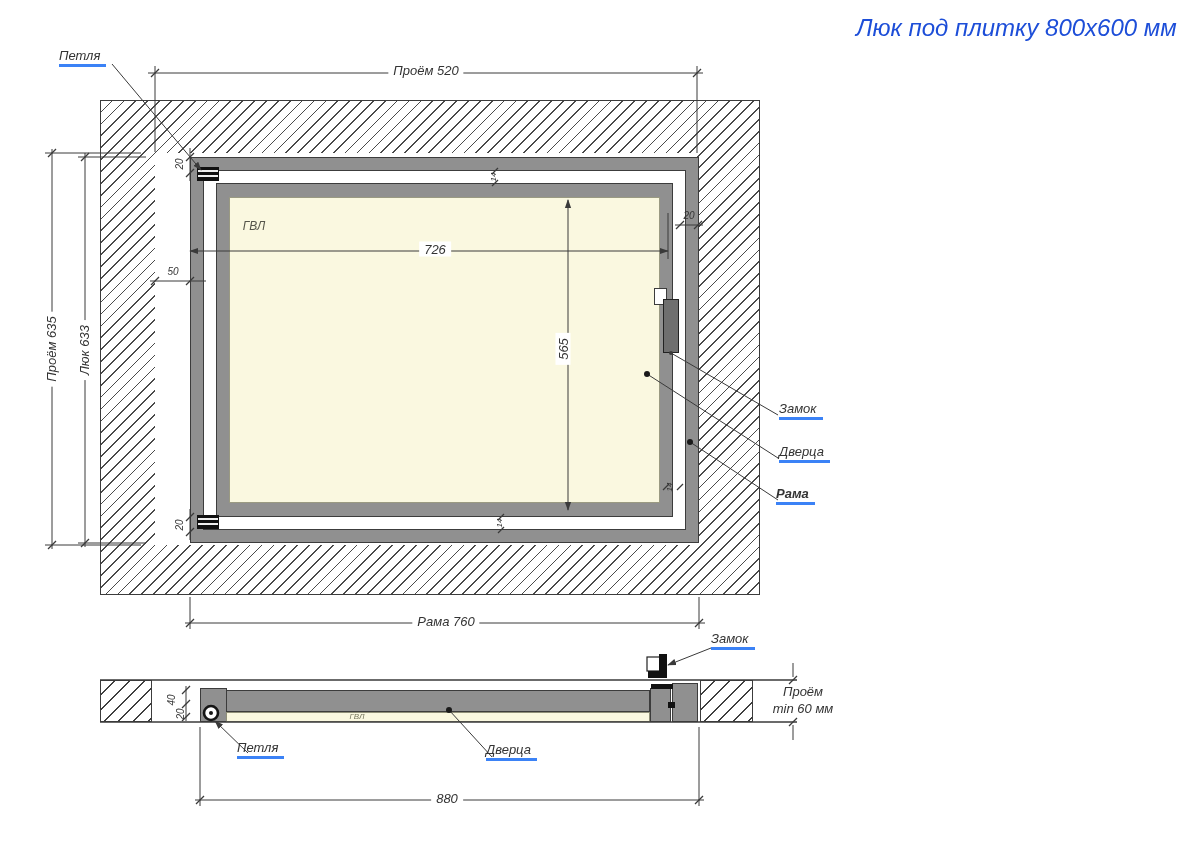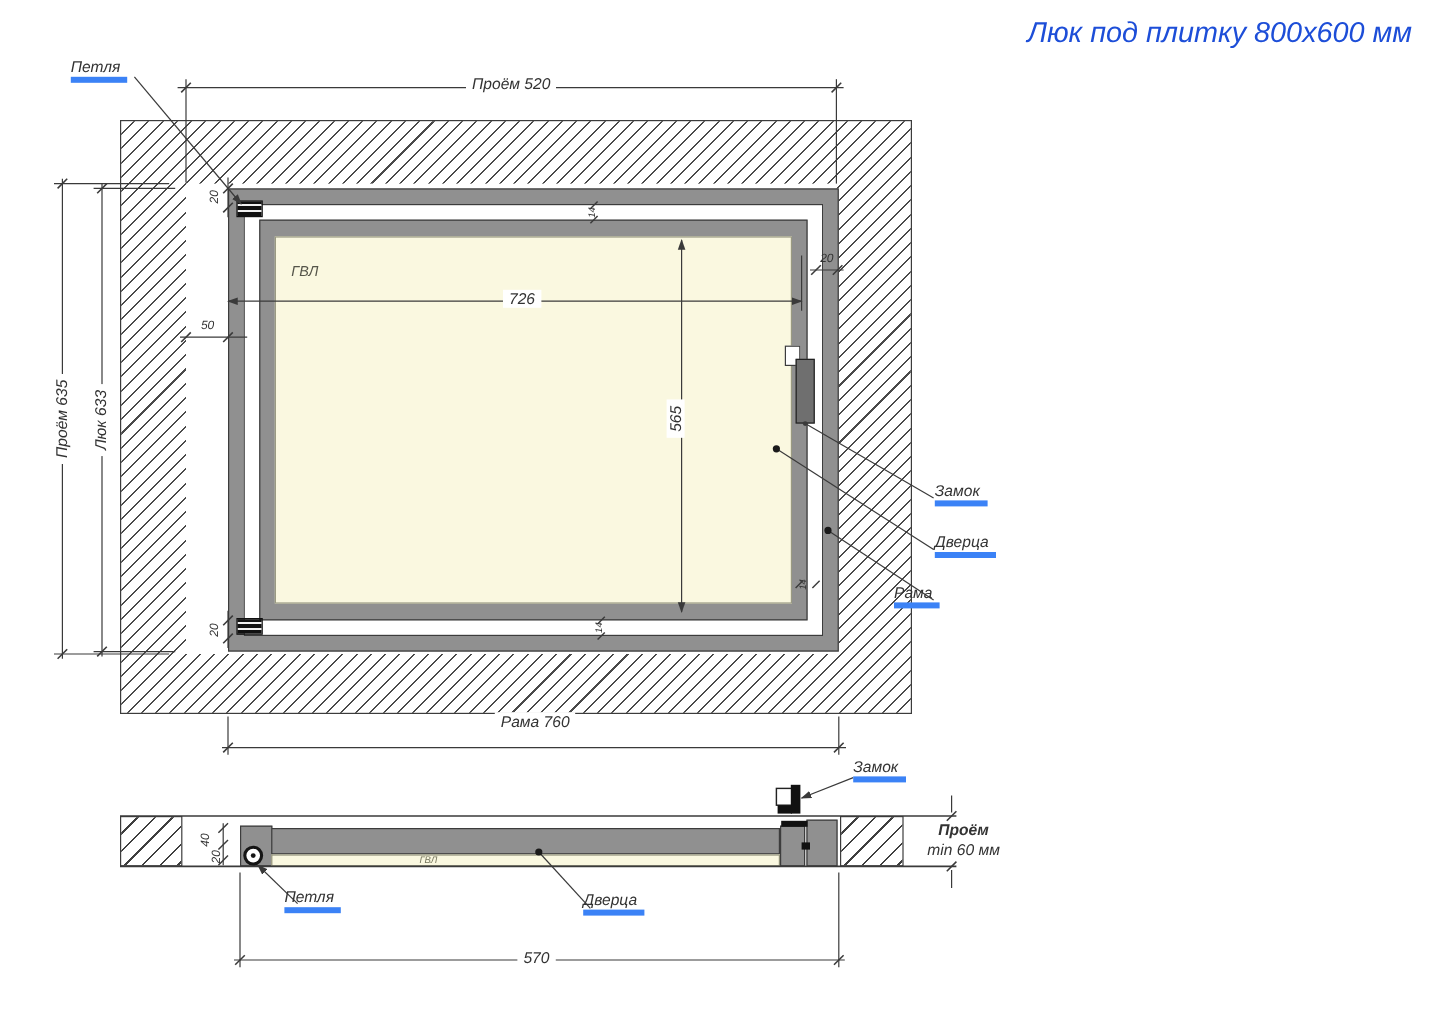--- a/index.html
+++ b/index.html
@@ -12,21 +12,21 @@
   .gray{background:#909090;}
   .cream{background:#faf8e0;}
   .white{background:#fff;}
   .txt{position:absolute;font-style:italic;font-size:13px;color:#333;white-space:nowrap;
        transform:translate(-50%,-50%);line-height:1;}
   .rot{transform:translate(-50%,-50%) rotate(-90deg);}
   .bgw{background:#fff;padding:1px 5px;}
   .sm{font-size:10px;}
   .xs{font-size:8px;}
   .lbl{position:absolute;font-style:italic;font-size:13px;color:#333;white-space:nowrap;
-       border-bottom:5px solid #3b82f6;padding:0 6px 1px 0;line-height:1.1;}
+       border-bottom:3px solid #3b82f6;padding:0 6px 1px 0;line-height:1.1;}
   .title{position:absolute;left:846px;top:14px;font-style:italic;font-size:24px;color:#1d4ed8;margin-left:10px;}
   svg.lines{position:absolute;left:0;top:0;pointer-events:none;}
   .hingemark{background:repeating-linear-gradient(0deg,#101010 0px,#101010 3px,#efefef 3px,#efefef 5px);
              border:1px solid #101010;}
 </style>
 </head>
 <body>
 
 <div class="canvas">
 
@@ -166,31 +166,31 @@
   <div class="txt rot bgw" style="left:84px;top:350px;">Люк 633</div>
   <div class="txt bgw sm" style="left:173px;top:272px;text-align:center;">50</div>
   <div class="txt rot sm" style="left:180px;top:164px;">20</div>
   <div class="txt rot sm" style="left:180px;top:525px;">20</div>
   <div class="txt sm" style="left:689px;top:216px;">20</div>
   <div class="txt bgw" style="left:435px;top:249px;">726</div>
   <div class="txt rot bgw" style="left:563px;top:349px;">565</div>
   <div class="txt rot xs" style="left:494px;top:177px;">14</div>
   <div class="txt rot xs" style="left:500px;top:523px;">14</div>
   <div class="txt rot xs" style="left:670px;top:487px;">14</div>
-  <div class="txt bgw" style="left:446px;top:601px;">Рама 760</div>
+  <div class="txt bgw" style="left:446px;top:621px;">Рама 760</div>
   <div class="txt" style="left:254px;top:226px;font-size:12px;color:#55554a;">ГВЛ</div>
 
   <div class="lbl" style="left:59px;top:49px;">Петля</div>
   <div class="lbl" style="left:779px;top:402px;">Замок</div>
   <div class="lbl" style="left:779px;top:445px;">Дверца</div>
-  <div class="lbl" style="left:745px;top:487px;">Рама</div>
+  <div class="lbl" style="left:776px;top:487px;font-weight:bold;">Рама</div>
 
   <div class="txt rot sm" style="left:172px;top:700px;">40</div>
   <div class="txt rot sm" style="left:181px;top:714px;">20</div>
   <div class="txt xs" style="left:357px;top:717px;color:#77775f;">ГВЛ</div>
-  <div class="txt" style="left:803px;top:691px;font-weight:bold;">Проём</div>
+  <div class="txt" style="left:803px;top:691px;">Проём</div>
   <div class="txt" style="left:803px;top:708px;">min 60 мм</div>
-  <div class="txt bgw" style="left:447px;top:798px;">570</div>
+  <div class="txt bgw" style="left:447px;top:798px;">880</div>
   <div class="lbl" style="left:237px;top:741px;">Петля</div>
   <div class="lbl" style="left:486px;top:743px;">Дверца</div>
   <div class="lbl" style="left:711px;top:632px;">Замок</div>
 
 </div>
 
 </body></html>

